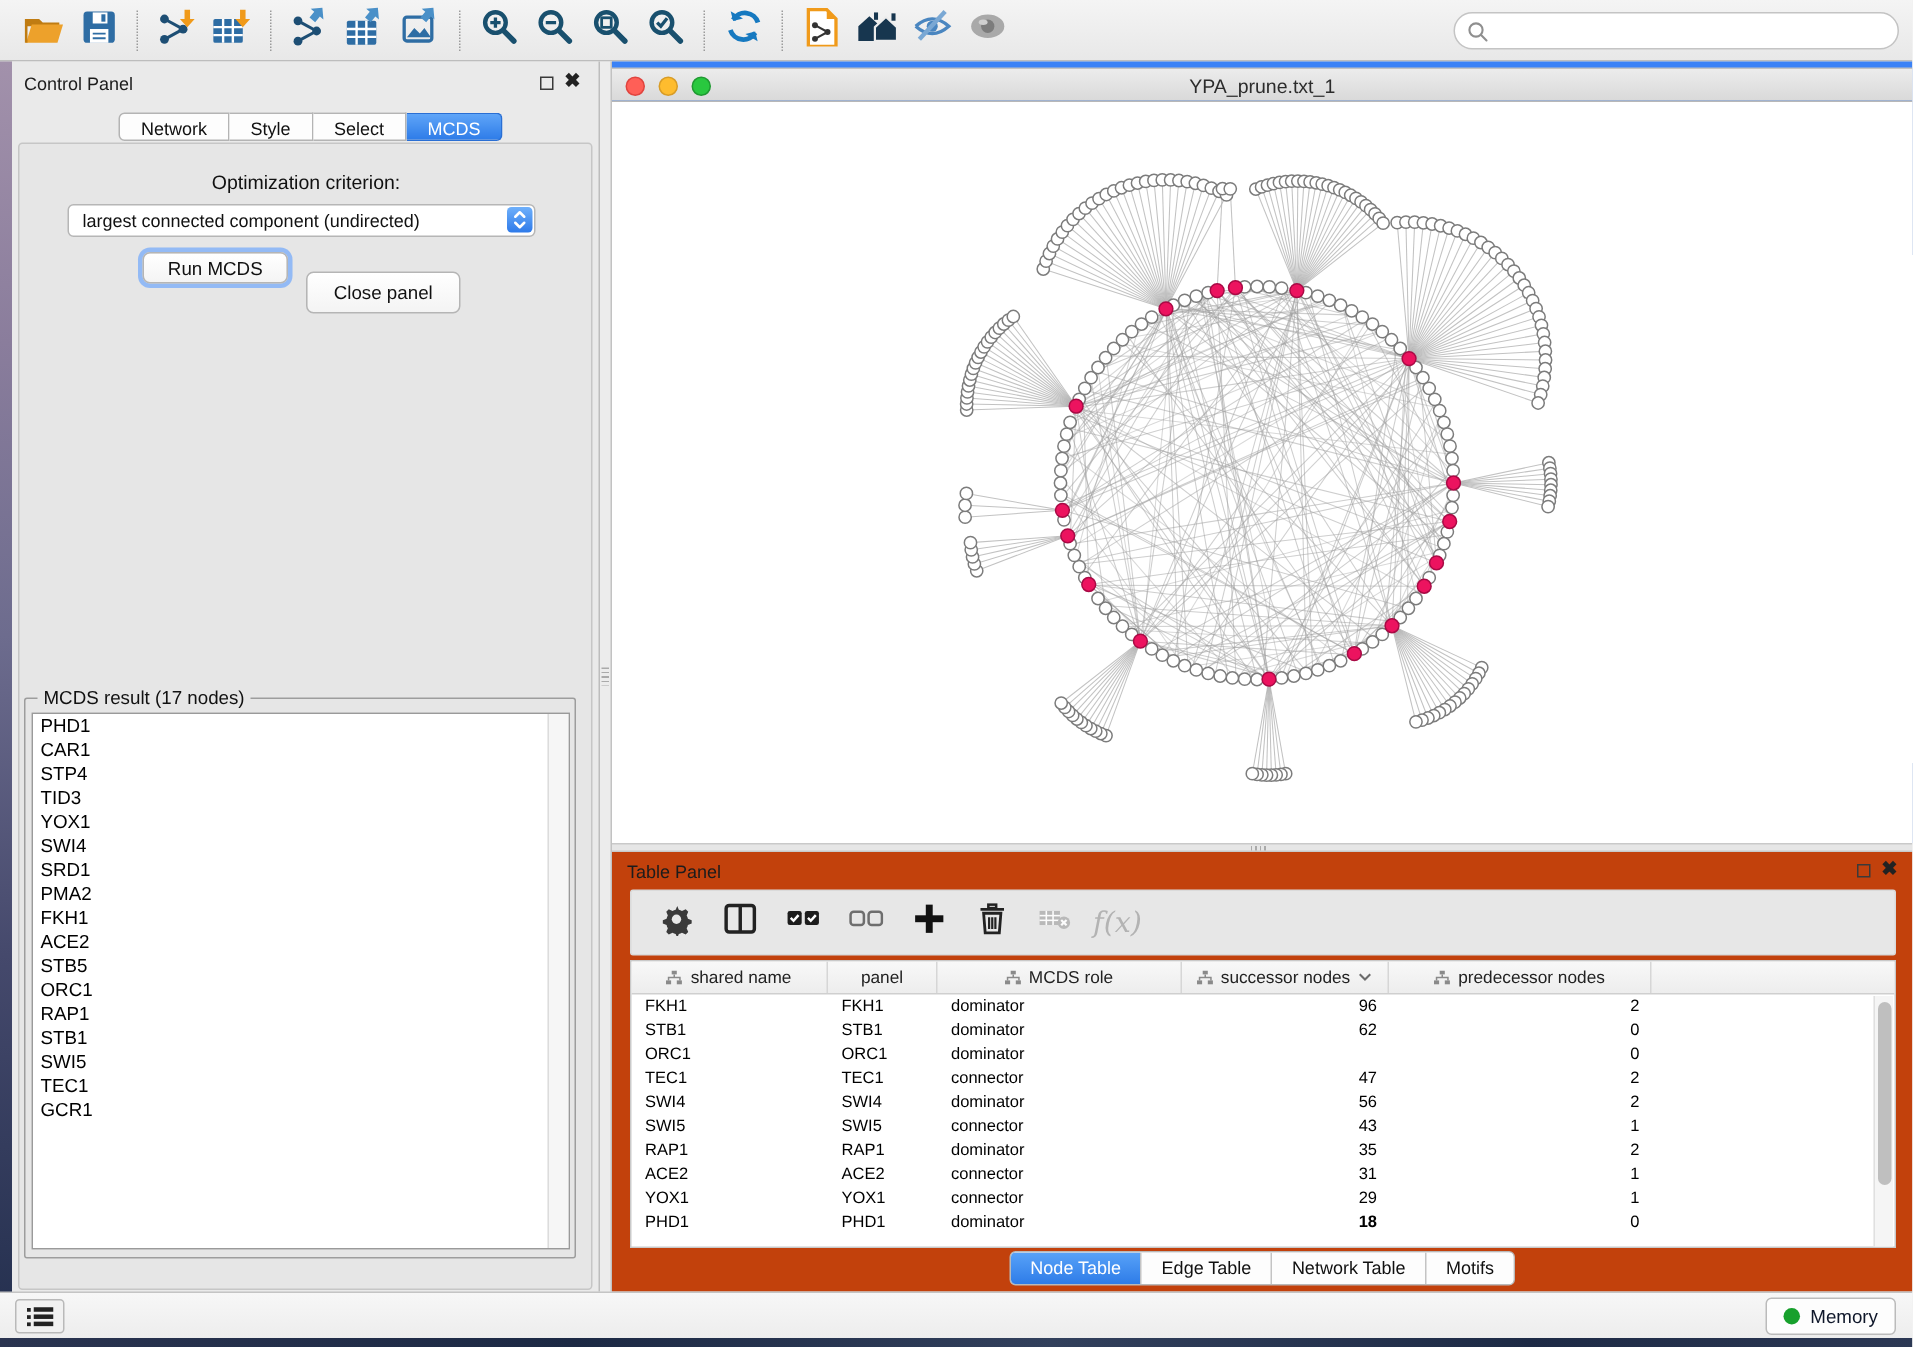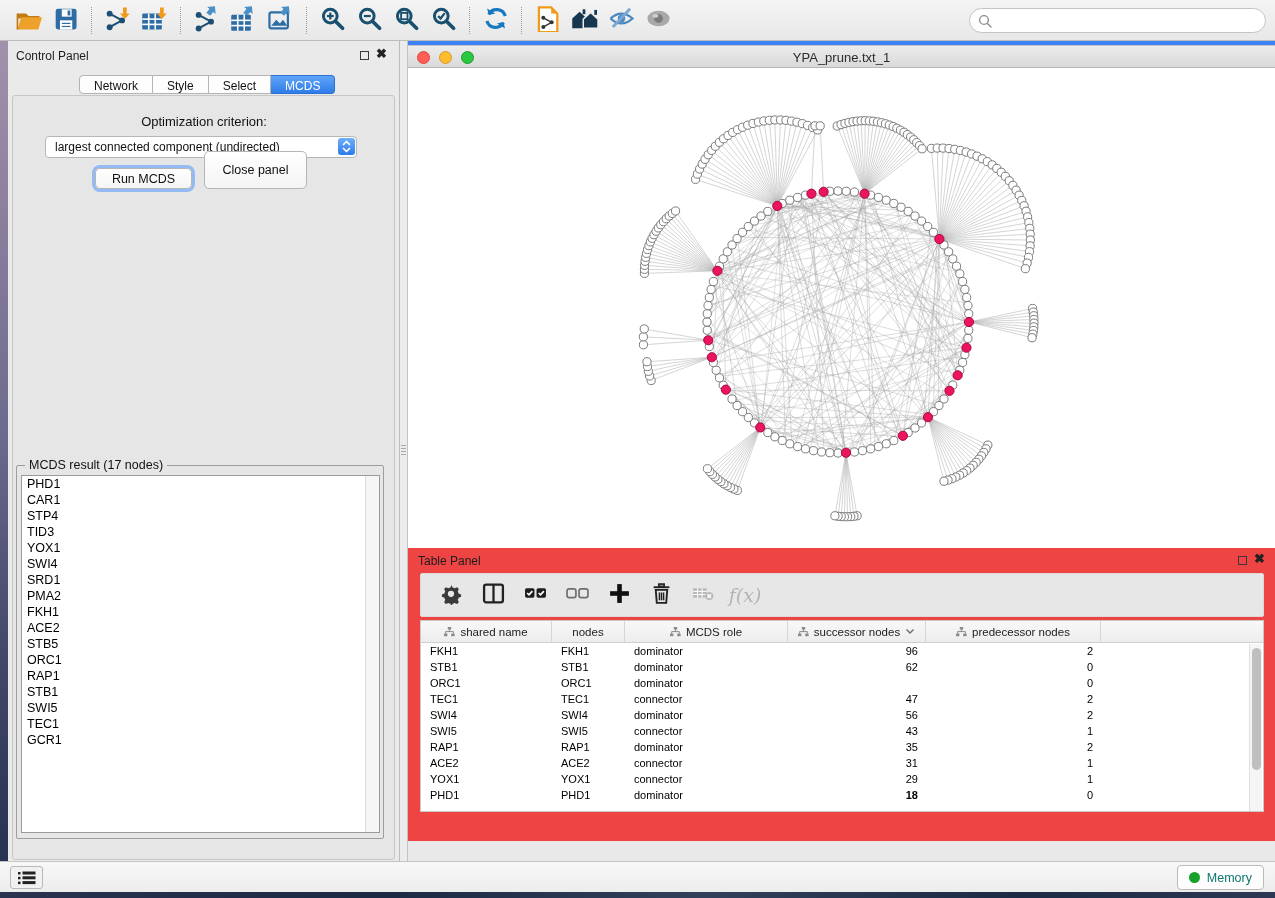--- a/index.html
+++ b/index.html
@@ -34,21 +34,21 @@
   .cp-tab.active { background:linear-gradient(#5fa5f8,#2e7ce8); color:#fff; border-color:#2a6fd4; border-radius:0 4px 4px 0; }
   .cp-box { position:absolute; left:4px; top:54px; width:383px; height:765px; background:#e6e6e6; border:1px solid #c6c6c6; border-radius:3px; }
   .opt-label { position:absolute; left:0; top:73px; width:392px; text-align:center; font-size:13px; color:#111; }
   .opt-select { position:absolute; left:37px; top:95px; width:312px; height:22px; background:#fff; border:1px solid #b6b6b6; border-radius:4px;
     font-size:12px; color:#111; display:flex; align-items:center; padding-left:9px; }
   .opt-stepper { position:absolute; right:1px; top:1px; width:17px; height:17px; border-radius:3px;
     background:linear-gradient(#6fb0fb,#2e7ae9); display:flex; flex-direction:column; align-items:center; justify-content:center; }
   .btn { background:linear-gradient(#ffffff,#f4f4f4); border:1px solid #b5b5b5; border-radius:5px; font-size:12.5px; color:#111;
     display:flex; align-items:center; justify-content:center; font-family:inherit; }
   .run-btn { position:absolute; left:87px; top:127px; width:97px; height:21px; box-shadow:0 0 0 3px rgba(92,156,255,.6); }
-  .closep-btn { position:absolute; left:196px; top:110px; width:103px; height:38px; }
+  .closep-btn { position:absolute; left:196px; top:140px; width:103px; height:28px; }
   .mcds-fieldset { position:absolute; left:8px; top:424px; width:368px; height:374px; border:1px solid #9d9d9d; border-radius:2px; }
   .mcds-legend { position:absolute; left:8px; top:-8px; background:#e6e6e6; padding:0 4px; font-size:12.5px; color:#111; }
   .mcds-list { position:absolute; left:4px; top:9px; width:359px; height:358px; background:#fff; border:1px solid #9a9a9a; overflow:hidden; }
   .mcds-scroll { position:absolute; right:0; top:0; width:14px; height:100%; background:#f6f6f6; border-left:1px solid #dcdcdc; }
   .mcds-item { font-size:12.5px; color:#000; height:16px; line-height:16px; padding-left:5px; }
 
   
   .vsplit { position:absolute; left:400px; top:41px; width:8px; height:820px; background:#ececec; border-right:1px solid #c2c2c2; }
   .vgrip { position:absolute; left:1px; top:404px; width:5px; height:12px;
     background:repeating-linear-gradient(#aaa 0 1px, transparent 1px 3px); }
@@ -57,21 +57,21 @@
 
   
   .net-window { position:absolute; left:408px; top:41px; width:867px; height:521px; background:#3b82f6; }
   .net-titlebar { position:absolute; left:0; top:4px; width:867px; height:23px;
     background:linear-gradient(#ececec,#d9d9d9); border-top:1px solid #c2c2c2; border-bottom:1px solid #b8b8b8; }
   .tl { position:absolute; top:5px; width:13px; height:13px; border-radius:50%; }
   .net-title { position:absolute; left:0; top:4px; width:100%; text-align:center; font-size:13px; color:#2c2c2c; }
   .net-canvas { position:absolute; left:0; top:27px; width:867px; height:494px; background:#fff; }
 
   
-  .table-panel { position:absolute; left:408px; top:548px; width:867px; height:293px; background:#ef4444; }
+  .table-panel { position:absolute; left:408px; top:568px; width:867px; height:293px; background:#c2410c; }
   .tp-toolbar { position:absolute; left:12px; top:25px; width:844px; height:44px; background:#e7e7e7; border:1px solid #dadada; border-radius:2px;
     display:flex; align-items:center; padding-left:16px; }
   .tp-tool { margin-right:14px; display:flex; align-items:center; justify-content:center; width:28px; height:28px; }
   .fx { font-family:"DejaVu Serif", serif; font-style:italic; font-size:19px; color:#b3b3b3; }
   .tbl-wrap { position:absolute; left:12px; top:72px; width:844px; height:192px; background:#fff; border:1px solid #c9c9c9; overflow:hidden; }
   .tbl-head { display:flex; height:22px; background:linear-gradient(#f8f8f8,#ededed); border-bottom:1px solid #cfcfcf; }
   .th { display:flex; align-items:center; justify-content:center; gap:5px; font-size:11.5px; color:#222; border-right:1px solid #d6d6d6; }
   .tbl-row { display:flex; height:16px; }
   .td { font-size:11px; color:#000; line-height:16px; padding-left:9px; overflow:hidden; white-space:nowrap; }
   .td.num { text-align:right; padding-right:8px; padding-left:0; }
@@ -82,21 +82,21 @@
   .tp-tab { font-size:12px; padding:3px 13px 4px; color:#111; border-left:1px solid #c4c4c4; background:#fdfdfd; }
   .tp-tab:first-child { border-left:none; }
   .tp-tab.active { background:linear-gradient(#58a2f8,#2e7ce8); color:#fff; }
 
   
   .status-bar { position:absolute; left:0; top:861px; width:1275px; height:31px;
     background:linear-gradient(#f7f7f7,#ededed); border-top:1px solid #c4c4c4; }
   .status-left-btn { position:absolute; left:10px; top:4px; width:33px; height:23px; background:#f1f1f1; border:1px solid #b9b9b9; border-radius:3px;
     display:flex; align-items:center; justify-content:center; }
   .memory-btn { position:absolute; right:11px; top:3px; height:25px; padding:0 11px; background:#fdfdfd; border:1px solid #bbb; border-radius:4px;
-    display:flex; align-items:center; gap:7px; font-size:12.5px; color:#0f766e; }
+    display:flex; align-items:center; gap:7px; font-size:12.5px; color:#0f172a; }
   .mem-dot { width:11px; height:11px; border-radius:50%; background:#17a02c; }
 </style>
 </head>
 <body>
 
 <div class="screen">
 
   <div class="toolbar">
     <div id="toolbar-items" style="display:flex;align-items:center;">
         <div class="tool">
@@ -1026,21 +1026,21 @@
           <div class="th" style="width: 131px;">
             <svg width="11" height="10" viewBox="0 0 11 10">
               <rect x="3.8" y="0" width="3.4" height="2.6" fill="#8a8a8a"></rect>
               <rect x="0" y="6.6" width="3.4" height="2.6" fill="#8a8a8a"></rect>
               <rect x="7.2" y="6.6" width="3.4" height="2.6" fill="#8a8a8a"></rect>
               <path d="M5.5 2.6 v2 M1.7 6.6 v-2 h7.6 v2" fill="none" stroke="#8a8a8a" stroke-width="1"></path>
             </svg>
             <span>shared name</span>
           </div>
           <div class="th" style="width: 73px;">
-            <span>nodes</span>
+            <span>panel</span>
           </div>
           <div class="th" style="width: 163px;">
             <svg width="11" height="10" viewBox="0 0 11 10">
               <rect x="3.8" y="0" width="3.4" height="2.6" fill="#8a8a8a"></rect>
               <rect x="0" y="6.6" width="3.4" height="2.6" fill="#8a8a8a"></rect>
               <rect x="7.2" y="6.6" width="3.4" height="2.6" fill="#8a8a8a"></rect>
               <path d="M5.5 2.6 v2 M1.7 6.6 v-2 h7.6 v2" fill="none" stroke="#8a8a8a" stroke-width="1"></path>
             </svg>
             <span>MCDS role</span>
           </div>
@@ -1136,20 +1136,28 @@
             <div class="td" style="width: 73px;">PHD1</div>
             <div class="td" style="width: 163px;">dominator</div>
             <div class="td num" style="width: 138px; font-weight: bold;">18</div>
             <div class="td num" style="width: 175px;">0</div>
           </div>
         </div>
       <div class="tbl-scroll">
           <div class="tbl-thumb"></div>
         </div>
     </div>
+    <div class="tp-tabs">
+        <div class="tp-tabbar" id="tp-tabbar">
+          <div class="tp-tab active">Node Table</div>
+          <div class="tp-tab">Edge Table</div>
+          <div class="tp-tab">Network Table</div>
+          <div class="tp-tab">Motifs</div>
+        </div>
+      </div>
   </div>
 
   <div class="status-bar">
     <div class="status-left-btn">
       <svg width="18" height="14" viewBox="0 0 18 14">
         <rect x="0" y="1" width="2.5" height="2.5" fill="#222"></rect>
           <rect x="4.5" y="0.5" width="13" height="3" fill="#222"></rect>
         <rect x="0" y="5.8" width="2.5" height="2.5" fill="#222"></rect>
           <rect x="4.5" y="5.3" width="13" height="3" fill="#222"></rect>
         <rect x="0" y="10.6" width="2.5" height="2.5" fill="#222"></rect>

